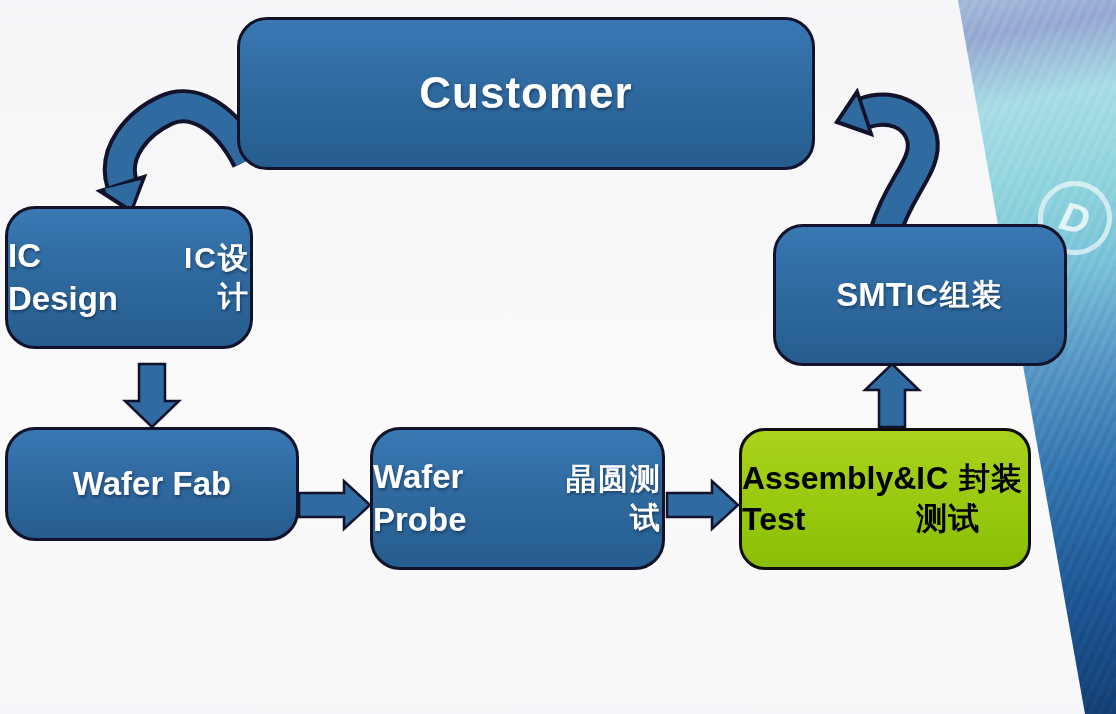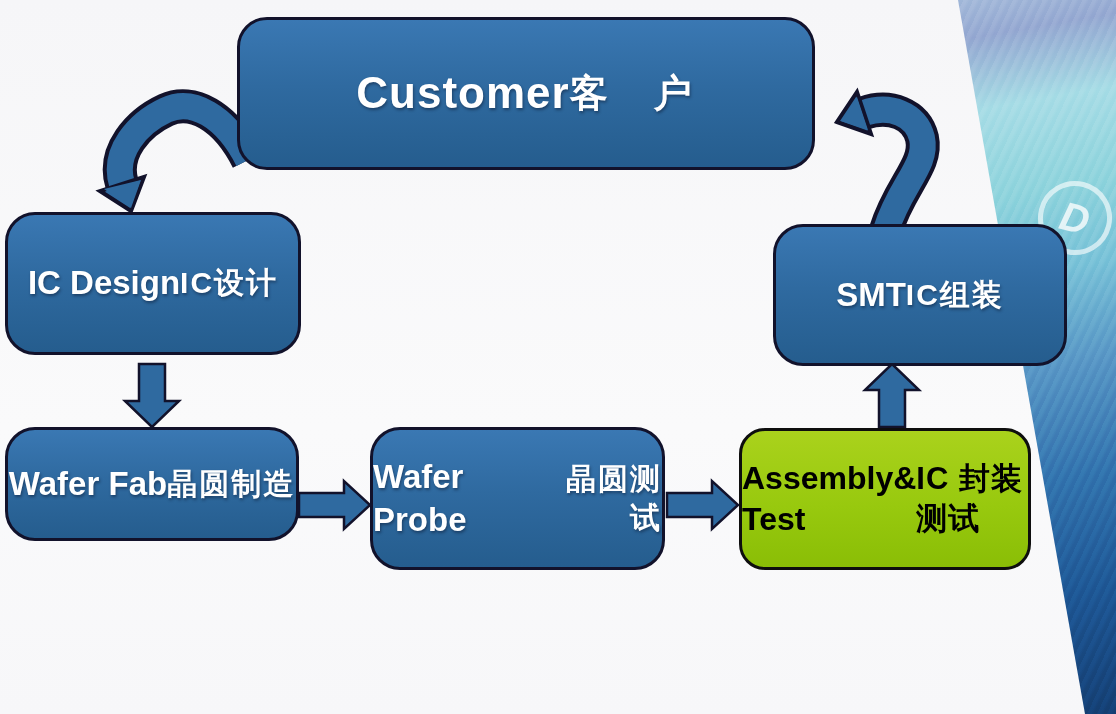--- a/index.html
+++ b/index.html
@@ -47,21 +47,21 @@
   }
   .node.green{
     background:linear-gradient(180deg,#aad21c 0%,#98c90e 55%,#8abe06 100%);
     color:#000000;border-color:#0e0e0e;border-radius:26px;
   }
   .node .en{font-weight:bold;}
   .node .zh{font-weight:bold;}
   #node-customer{left:237px;top:17px;width:578px;height:153px;}
   #node-customer .en{font-size:44px;letter-spacing:1px;}
   #node-customer .zh{font-size:38px;letter-spacing:4px;}
-  #node-ic-design{left:5px;top:212px;width:296px;height:143px;}
+  #node-ic-design{left:5px;top:206px;width:248px;height:143px;}
   #node-wafer-fab{left:5px;top:427px;width:294px;height:114px;}
   #node-wafer-probe{left:370px;top:427px;width:295px;height:143px;}
   #node-assembly{left:739px;top:428px;width:292px;height:142px;}
   #node-smt{left:739px;top:224px;width:294px;height:142px;margin-left:34px;}
   .std .en{font-size:33px;}
   .std .zh{font-size:30px;letter-spacing:2px;text-align:right;}
   #node-assembly .en{font-size:32px;letter-spacing:0;}
   #node-assembly .zh{font-size:31px;letter-spacing:1px;}
   
   .arrow-svg{position:absolute;z-index:1;overflow:visible;}
@@ -104,31 +104,29 @@
   <svg class="arrow-svg" style="left:666px;top:478px;" width="74" height="54" viewBox="0 0 74 54">
     <polygon points="1,15 46,15 46,3 72,27 46,51 46,39 1,39" fill="#2f6aa0" stroke="#12122b" stroke-width="2.5"></polygon>
   </svg>
 
   <svg class="arrow-svg" style="left:862px;top:362px;" width="60" height="66" viewBox="0 0 60 66">
     <polygon points="17,65 17,28 3,28 30,2 57,28 43,28 43,65" fill="#2f6aa0" stroke="#12122b" stroke-width="2.5"></polygon>
   </svg>
 
   <div class="node blue" id="node-customer">
     <span class="en">Customer</span>
-    <span class="zh">客　户</span>
   </div>
 
   <div class="node blue std" id="node-ic-design">
     <span class="en">IC Design</span>
     <span class="zh">IC设计</span>
   </div>
 
   <div class="node blue std" id="node-wafer-fab">
     <span class="en">Wafer Fab</span>
-    <span class="zh">晶圆制造</span>
   </div>
 
   <div class="node blue std" id="node-wafer-probe">
     <span class="en">Wafer Probe</span>
     <span class="zh">晶圆测试</span>
   </div>
 
   <div class="node green" id="node-assembly">
     <span class="en">Assembly&amp; Test</span>
     <span class="zh">IC 封装测试</span>

